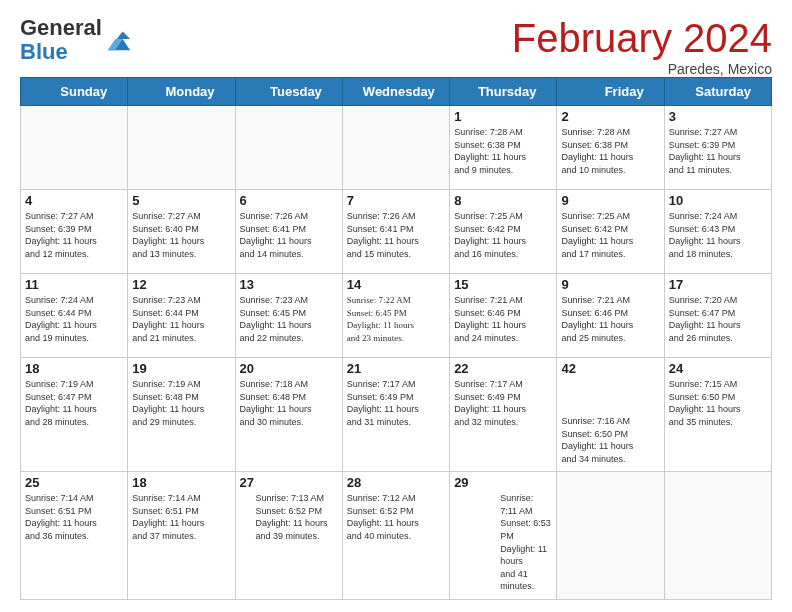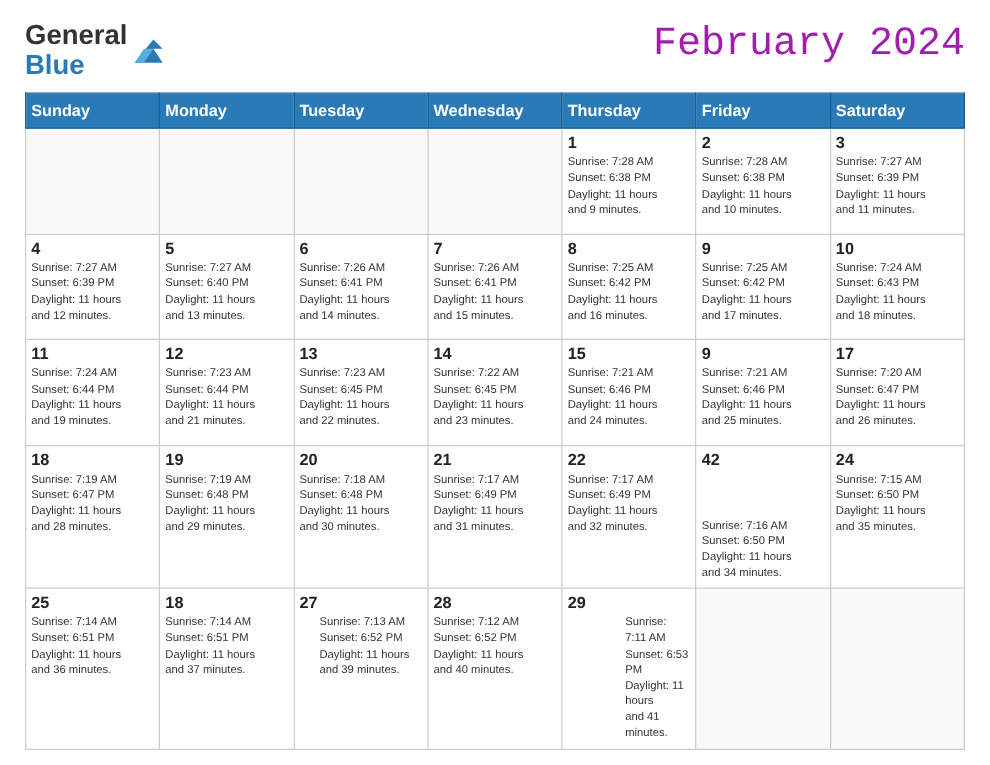--- a/index.html
+++ b/index.html
@@ -14,21 +14,21 @@
       width: 792px;
       height: 612px;
       padding: 16px 20px 12px 20px;
       display: flex;
       flex-direction: column;
     }
     .header {
       display: flex;
       justify-content: space-between;
       align-items: flex-start;
-      margin-bottom: 10px;
+      margin-bottom: 0;
     }
     .logo {
       display: flex;
       align-items: center;
     }
     .logo-text {
       font-size: 22px;
       font-weight: bold;
       line-height: 1.1;
     }
@@ -36,43 +36,42 @@
     .logo-blue { color: #2a7ab8; }
     .logo-icon {
       width: 28px;
       height: 28px;
       margin-left: 2px;
     }
     .title-block {
       text-align: right;
     }
     .month-year {
-      font-size: 32px;
+      font-size: 40px;
       font-weight: normal;
-      color: #a21caf;
-      font-family: Liberation Mono, monospace;
+      color: #b91c1c;
     }
     .location {
       font-size: 14px;
       color: #444;
     }
     .calendar {
       flex: 1;
       border: 1px solid #ccc;
       border-collapse: collapse;
       width: 100%;
       table-layout: fixed;
     }
     .calendar th {
       background-color: #2a7ab8;
       color: #fff;
       font-size: 13px;
       font-weight: bold;
-      padding: 6px 4px;
-      text-align: left;
+      padding: 6px 20px;
+      text-align: right;
       border: 1px solid #1a6090;
     }
     .calendar td {
       border: 1px solid #ccc;
       vertical-align: top;
       padding: 3px 4px;
       font-size: 9.5px;
       color: #222;
       height: 82px;
       width: calc(100% / 7);
@@ -110,20 +109,21 @@
           </span>
           <svg class="logo-icon" viewBox="0 0 30 30" xmlns="http://www.w3.org/2000/svg">
             <polygon points="4,26 20,6 28,14 20,14 28,26" fill="#2a7ab8"></polygon>
             <polygon points="4,26 12,14 20,14 12,26" fill="#5aabde"></polygon>
           </svg>
         </div>
       </div>
     </div>
     <div class="title-block">
       <div class="month-year">February 2024</div>
+      <div class="location">Paredes, Mexico</div>
     </div>
   </div>
 
   <table class="calendar">
     <thead>
       <tr>
       <th>Sunday</th>
           <th>Monday</th>
           <th>Tuesday</th>
           <th>Wednesday</th>
@@ -228,21 +228,21 @@
           </td>
           <td>
             <span class="day-number">13</span>
             <div class="day-info" style="white-space: pre-line;">Sunrise: 7:23 AM
 Sunset: 6:45 PM
 Daylight: 11 hours
 and 22 minutes.</div>
           </td>
           <td>
             <span class="day-number">14</span>
-            <div class="day-info" style="white-space: pre-line;">Sunrise: 7:22 AM
+            <div class="day-info" style="white-space: pre-line; font-family: Liberation Serif, serif;">Sunrise: 7:22 AM
 Sunset: 6:45 PM
 Daylight: 11 hours
 and 23 minutes.</div>
           </td>
           <td>
             <span class="day-number">15</span>
             <div class="day-info" style="white-space: pre-line;">Sunrise: 7:21 AM
 Sunset: 6:46 PM
 Daylight: 11 hours
 and 24 minutes.</div>

